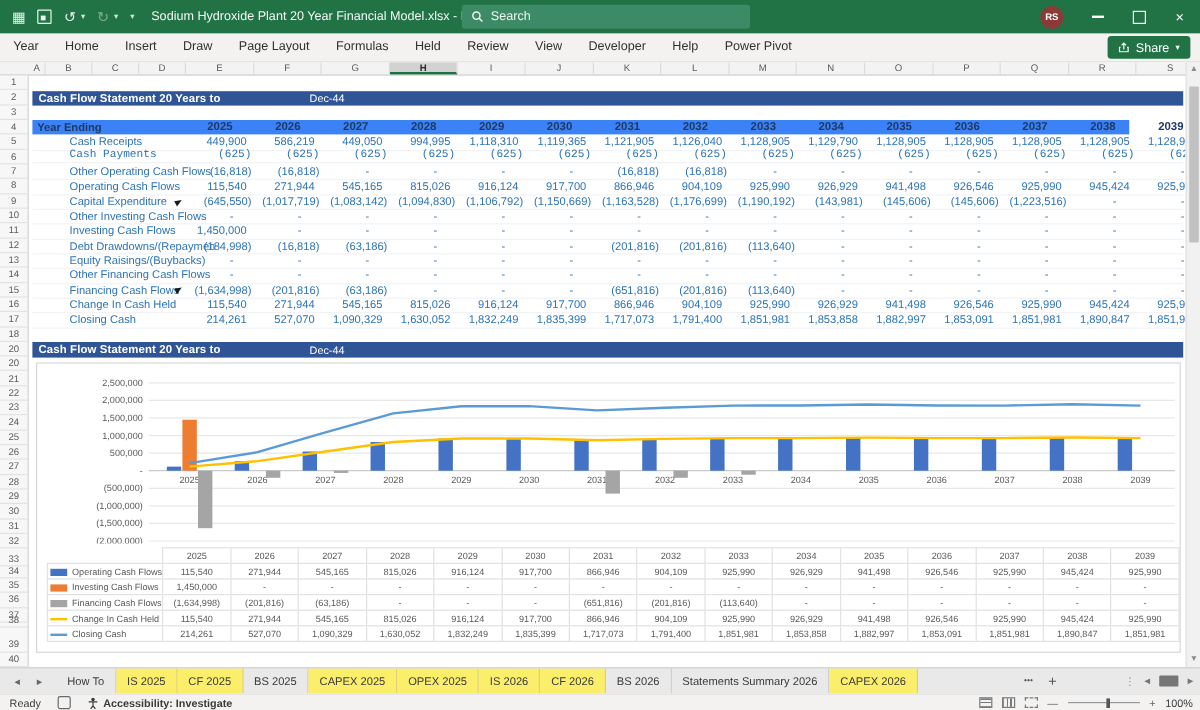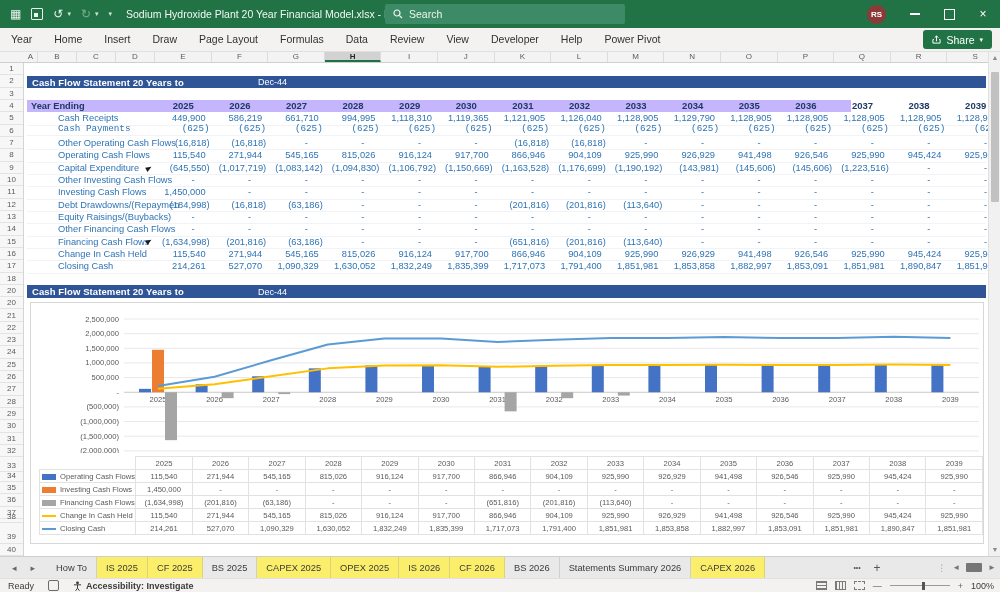--- a/index.html
+++ b/index.html
@@ -113,21 +113,21 @@
 </div>
 
 <div class="abs" id="menubar">
   <div id="menu-tabs" style="display:flex">
       <div class="menu-tab">Year</div>
       <div class="menu-tab">Home</div>
       <div class="menu-tab">Insert</div>
       <div class="menu-tab">Draw</div>
       <div class="menu-tab">Page Layout</div>
       <div class="menu-tab">Formulas</div>
-      <div class="menu-tab">Data</div>
+      <div class="menu-tab">Held</div>
       <div class="menu-tab">Review</div>
       <div class="menu-tab">View</div>
       <div class="menu-tab">Developer</div>
       <div class="menu-tab">Help</div>
       <div class="menu-tab">Power Pivot</div>
     </div>
   <div id="share-btn">
     <svg width="9" height="9" viewBox="0 0 10 10">
       <path d="M5 7 V1 M3 3 L5 1 L7 3 M2 5 H1 V9 H9 V5 H8" stroke="#fff" stroke-width="1.1" fill="none"></path>
     </svg>
@@ -198,21 +198,21 @@
     <div class="rowcell" style="top: 448px; height: 12.325px; line-height: 12.325px;">38</div>
     <div class="rowcell" style="top: 468.35px; height: 12.325px; line-height: 12.325px;">39</div>
     <div class="rowcell" style="top: 480.675px; height: 12.325px; line-height: 12.325px;">40</div>
   </div>
 
 <div class="abs" id="sheet" style="left:0;top:63px;width:988px;height:493px;overflow:hidden">
     <div class="secbar" style="top: 12.825px;">
       <div class="t">Cash Flow Statement 20 Years to</div>
       <div class="d">Dec-44</div>
     </div>
-    <div style="position: absolute; left: 27px; top: 36.975px; width: 824px; height: 12.325px; background: #c4b5fd;">
+    <div style="position: absolute; left: 27px; top: 36.975px; width: 914px; height: 12.325px; background: #3b82f6;">
       <div style="position: absolute; left: 4px; top: 0px; height: 12.325px; line-height: 12.325px; font-size: 9.3px; font-weight: bold; color: rgb(31, 56, 100);">Year Ending</div>
       <div class="ycell" style="left: 128px; width: 56.6px; height: 12.325px; line-height: 12.325px;">2025</div>
       <div class="ycell" style="left: 184.6px; width: 56.6px; height: 12.325px; line-height: 12.325px;">2026</div>
       <div class="ycell" style="left: 241.2px; width: 56.6px; height: 12.325px; line-height: 12.325px;">2027</div>
       <div class="ycell" style="left: 297.8px; width: 56.6px; height: 12.325px; line-height: 12.325px;">2028</div>
       <div class="ycell" style="left: 354.4px; width: 56.6px; height: 12.325px; line-height: 12.325px;">2029</div>
       <div class="ycell" style="left: 411px; width: 56.6px; height: 12.325px; line-height: 12.325px;">2030</div>
       <div class="ycell" style="left: 467.6px; width: 56.6px; height: 12.325px; line-height: 12.325px;">2031</div>
       <div class="ycell" style="left: 524.2px; width: 56.6px; height: 12.325px; line-height: 12.325px;">2032</div>
       <div class="ycell" style="left: 580.8px; width: 56.6px; height: 12.325px; line-height: 12.325px;">2033</div>
@@ -220,21 +220,21 @@
       <div class="ycell" style="left: 694px; width: 56.6px; height: 12.325px; line-height: 12.325px;">2035</div>
       <div class="ycell" style="left: 750.6px; width: 56.6px; height: 12.325px; line-height: 12.325px;">2036</div>
       <div class="ycell" style="left: 807.2px; width: 56.6px; height: 12.325px; line-height: 12.325px;">2037</div>
       <div class="ycell" style="left: 863.8px; width: 56.6px; height: 12.325px; line-height: 12.325px;">2038</div>
       <div class="ycell" style="left: 920.4px; width: 56.6px; height: 12.325px; line-height: 12.325px;">2039</div>
     </div>
     <div class="srow" style="position: absolute; left: 27px; top: 49.3px; width: 959px; height: 12.325px;">
       <div class="lbl" style="height: 12.325px; line-height: 12.325px;">Cash Receipts</div>
       <div class="cell" style="left: 128px; width: 56.6px; height: 12.325px; line-height: 12.325px;">449,900</div>
       <div class="cell" style="left: 184.6px; width: 56.6px; height: 12.325px; line-height: 12.325px;">586,219</div>
-      <div class="cell" style="left: 241.2px; width: 56.6px; height: 12.325px; line-height: 12.325px;">661,710</div>
+      <div class="cell" style="left: 241.2px; width: 56.6px; height: 12.325px; line-height: 12.325px;">449,050</div>
       <div class="cell" style="left: 297.8px; width: 56.6px; height: 12.325px; line-height: 12.325px;">994,995</div>
       <div class="cell" style="left: 354.4px; width: 56.6px; height: 12.325px; line-height: 12.325px;">1,118,310</div>
       <div class="cell" style="left: 411px; width: 56.6px; height: 12.325px; line-height: 12.325px;">1,119,365</div>
       <div class="cell" style="left: 467.6px; width: 56.6px; height: 12.325px; line-height: 12.325px;">1,121,905</div>
       <div class="cell" style="left: 524.2px; width: 56.6px; height: 12.325px; line-height: 12.325px;">1,126,040</div>
       <div class="cell" style="left: 580.8px; width: 56.6px; height: 12.325px; line-height: 12.325px;">1,128,905</div>
       <div class="cell" style="left: 637.4px; width: 56.6px; height: 12.325px; line-height: 12.325px;">1,129,790</div>
       <div class="cell" style="left: 694px; width: 56.6px; height: 12.325px; line-height: 12.325px;">1,128,905</div>
       <div class="cell" style="left: 750.6px; width: 56.6px; height: 12.325px; line-height: 12.325px;">1,128,905</div>
       <div class="cell" style="left: 807.2px; width: 56.6px; height: 12.325px; line-height: 12.325px;">1,128,905</div>

